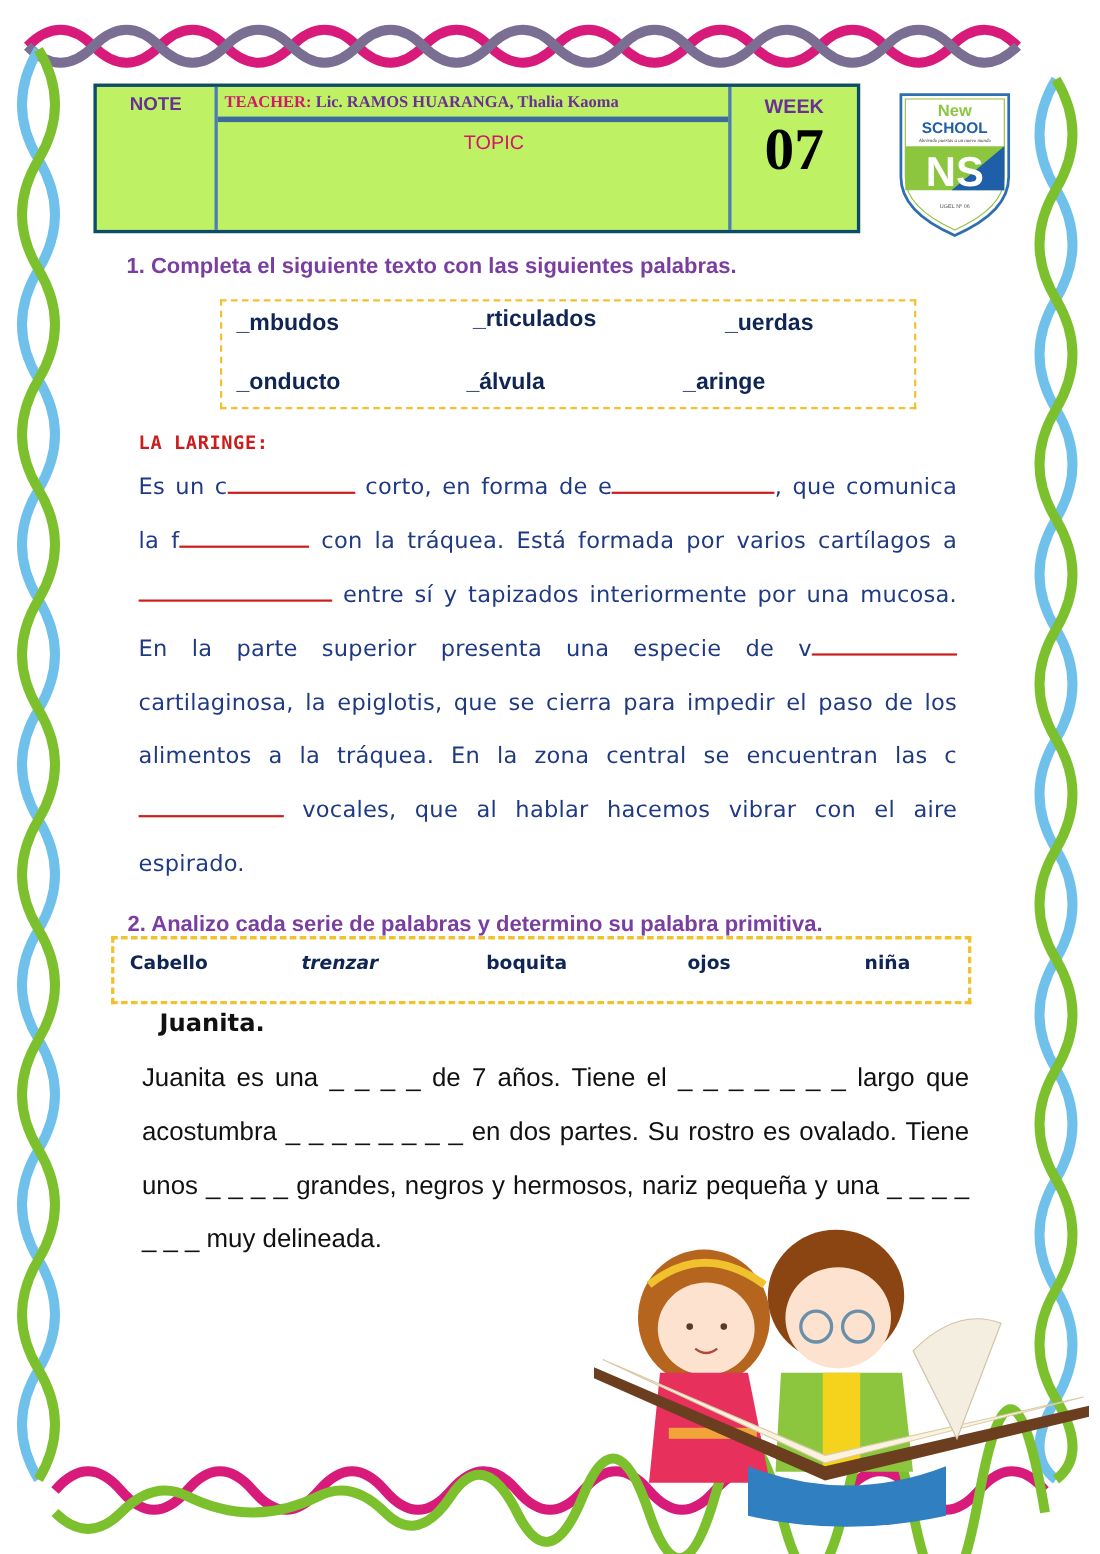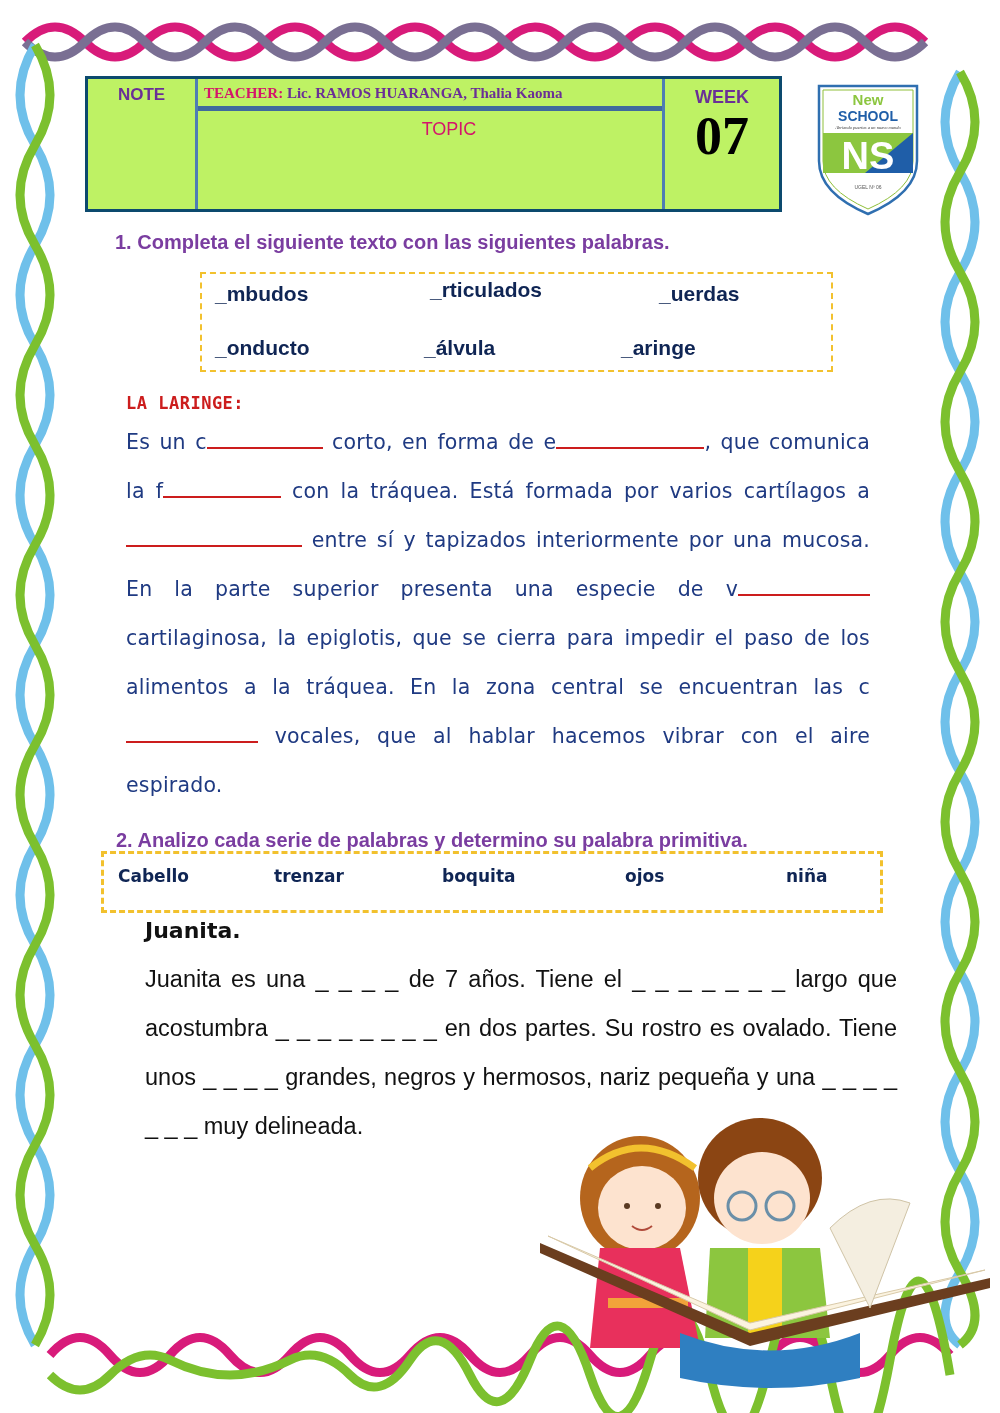--- a/index.html
+++ b/index.html
@@ -53,21 +53,21 @@
   .blank { display: inline-block; border-bottom: 2px solid #cc1d1d; height: 18px; vertical-align: baseline; }
 
   .wordbox2 {
     position: absolute; left: 101px; top: 851px; width: 782px; height: 62px;
     border: 3px dashed #f2c12e;
   }
   .wb2-word { position: absolute; top: 12px; color: #0f2554; font-weight: bold; font-size: 17px; font-family: "DejaVu Sans", sans-serif; }
 
   .juanita-title { position: absolute; left: 145px; top: 918px; font-size: 22px; font-weight: bold; color: #111; font-family: "DejaVu Sans", sans-serif; }
   .para2 {
-    position: absolute; left: 145px; top: 955px; width: 752px;
+    position: absolute; left: 129px; top: 955px; width: 752px;
     color: #111; font-size: 23.5px; line-height: 49px; text-align: justify;
     font-family: "Liberation Sans Narrow", "Liberation Sans", sans-serif;
   }
 
   .kids { position: absolute; left: 530px; top: 1108px; width: 470px; height: 300px; }
 </style>
 </head>
 <body>
 
 <svg class="border-svg" viewBox="0 0 1000 1413">
@@ -127,21 +127,21 @@
 <div class="laringe-title">LA LARINGE:</div>
 
 <p class="para1">
   <span>Es un c</span><span class="blank" style="width:116px"></span><span> corto, en forma de e</span><span class="blank" style="width:148px"></span><span>, que comunica la f</span><span class="blank" style="width:118px"></span><span> con la tráquea. Está formada por varios cartílagos a</span><span class="blank" style="width:176px"></span><span> entre sí y tapizados interiormente por una mucosa. En la parte superior presenta una especie de v</span><span class="blank" style="width:132px"></span><span> cartilaginosa, la epiglotis, que se cierra para impedir el paso de los alimentos a la tráquea. En la zona central se encuentran las c</span><span class="blank" style="width:132px"></span><span> vocales, que al hablar hacemos vibrar con el aire espirado.</span>
 </p>
 
 <div class="q-title q2">2.  Analizo cada serie de palabras y determino su palabra primitiva.</div>
 
 <div class="wordbox2">
   <span class="wb2-word" style="left:14px;">Cabello</span>
-  <span class="wb2-word" style="left:170px;">trenzar</span>
+  <span class="wb2-word" style="left:170px;font-style:italic;">trenzar</span>
   <span class="wb2-word" style="left:338px;">boquita</span>
   <span class="wb2-word" style="left:521px;">ojos</span>
   <span class="wb2-word" style="left:682px;">niña</span>
 </div>
 
 <div class="juanita-title">Juanita.</div>
 <p class="para2">Juanita es una _ _ _ _ de 7 años. Tiene el _ _ _ _ _ _ _ largo que acostumbra _ _ _ _ _ _ _ _ en dos partes. Su rostro es ovalado. Tiene unos _ _ _ _ grandes, negros y hermosos, nariz pequeña y una _ _ _ _ _ _ _ muy delineada.</p>
 
 <svg class="kids" viewBox="0 0 470 300">
 

